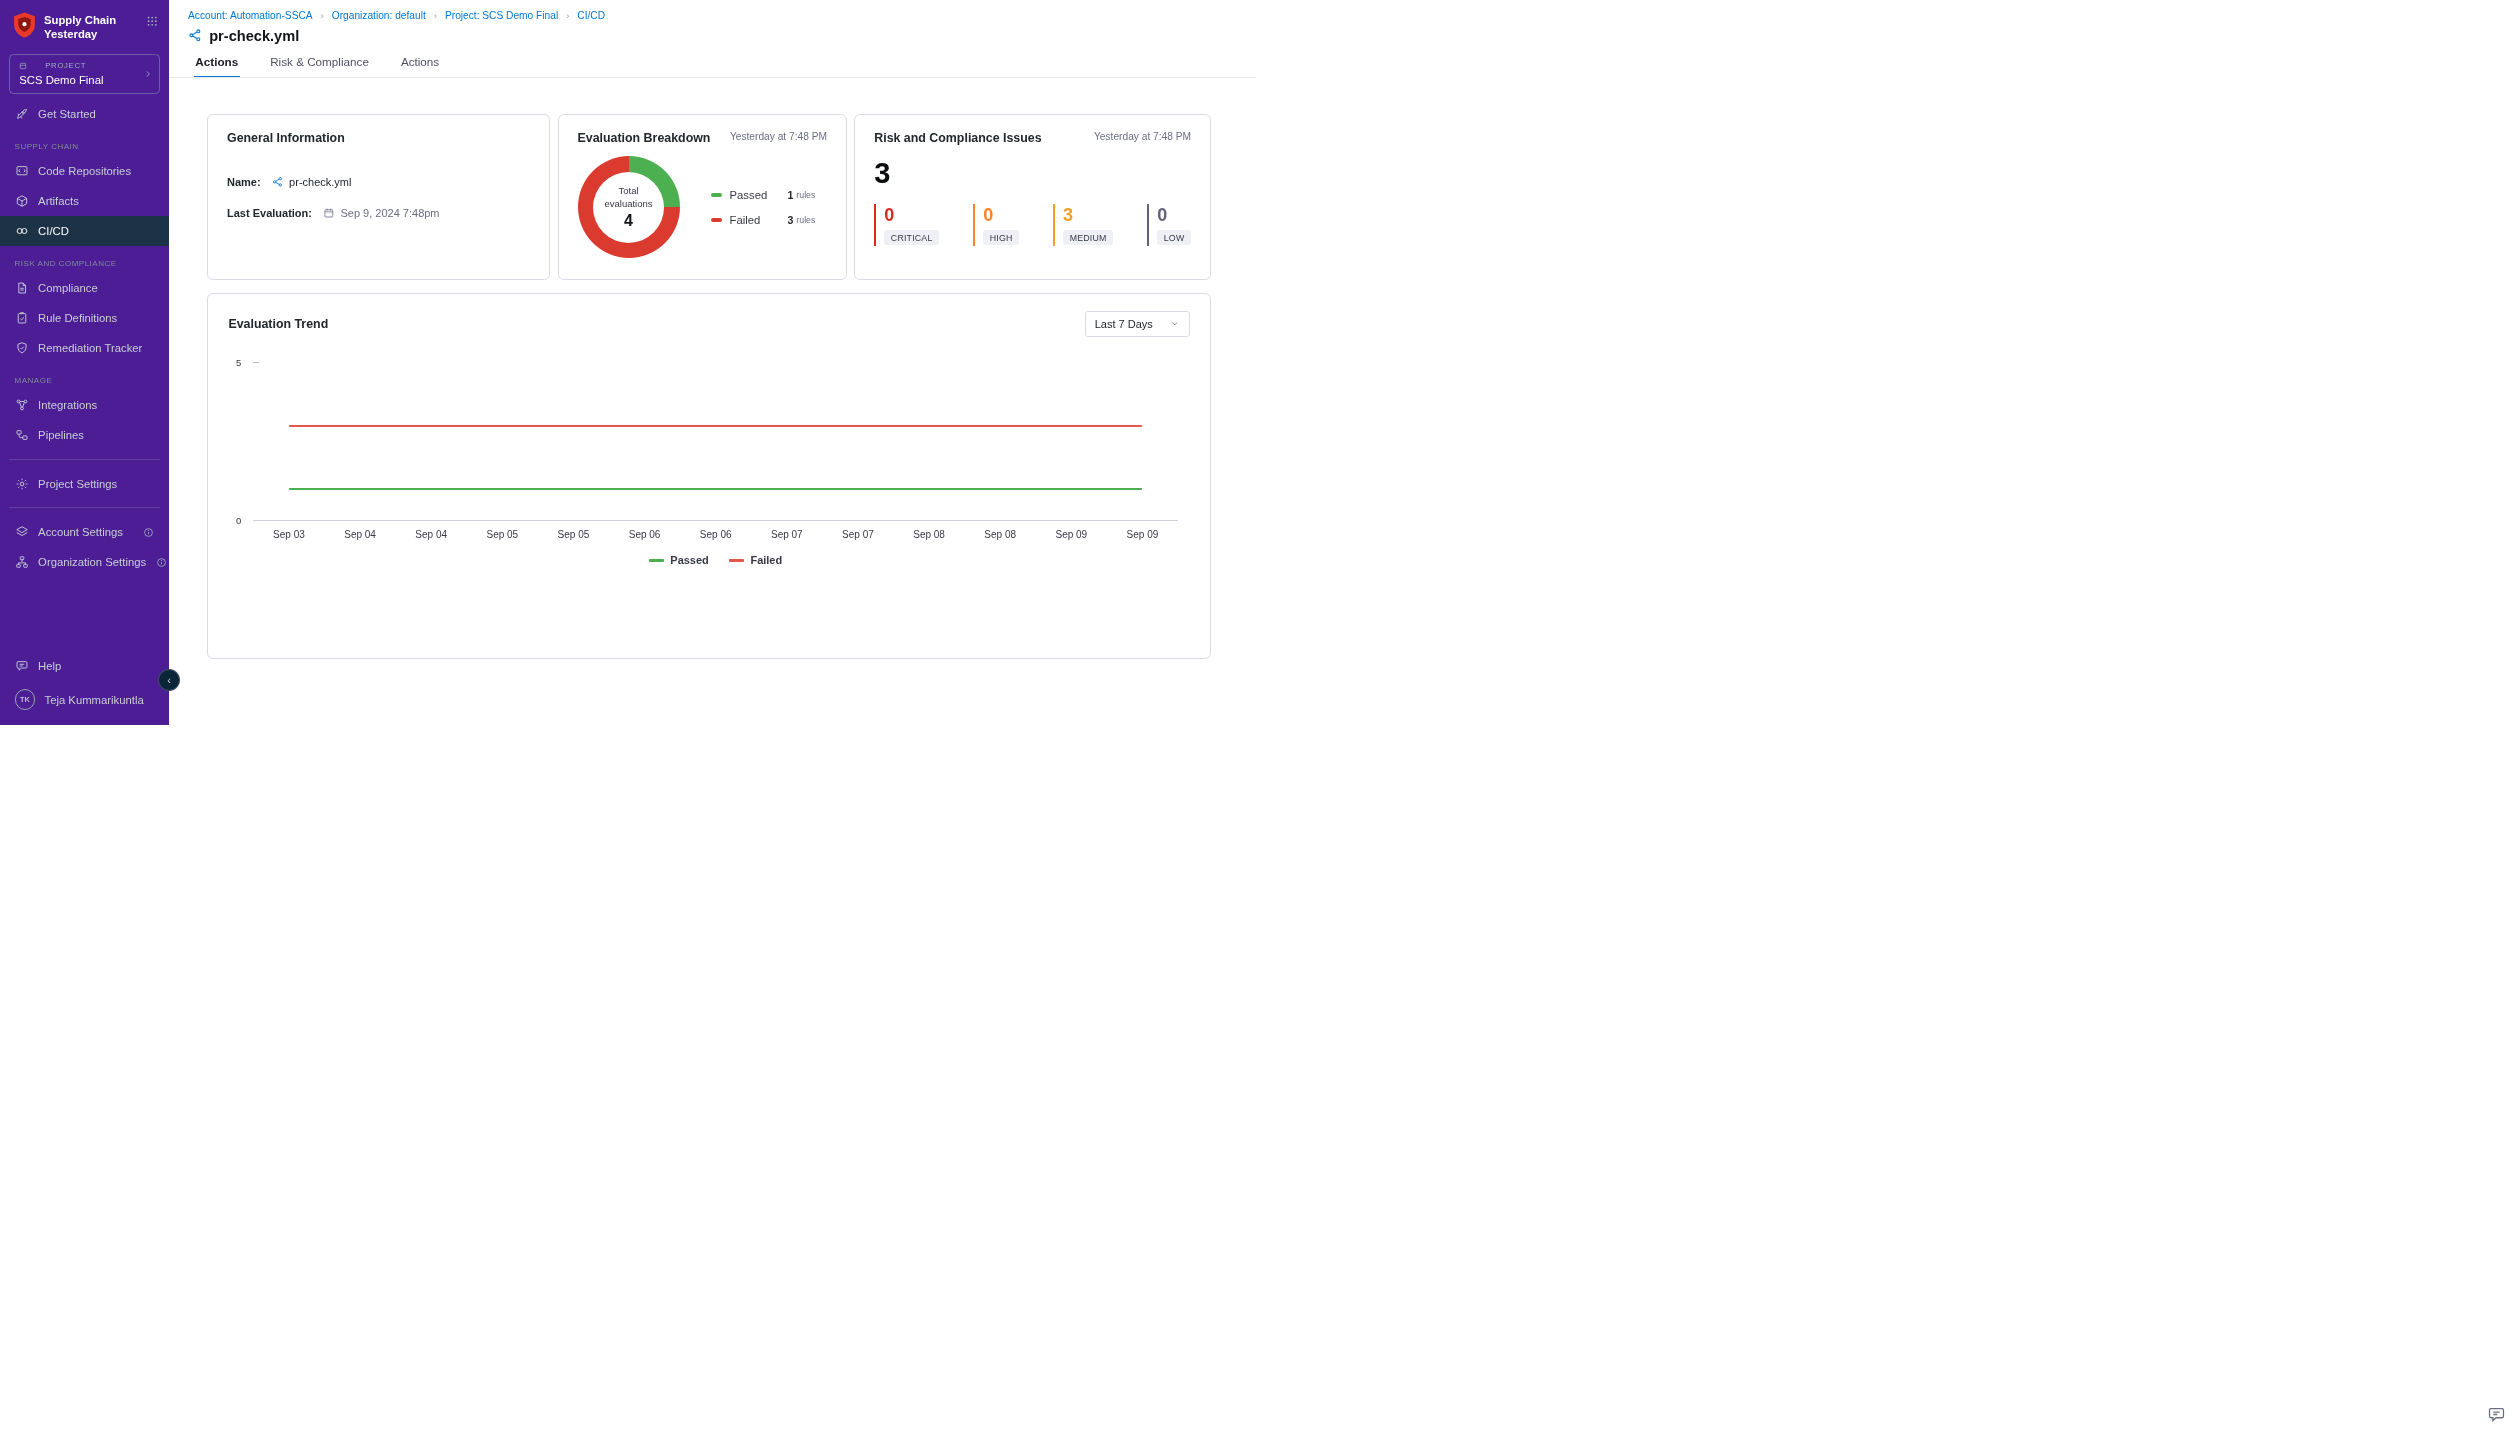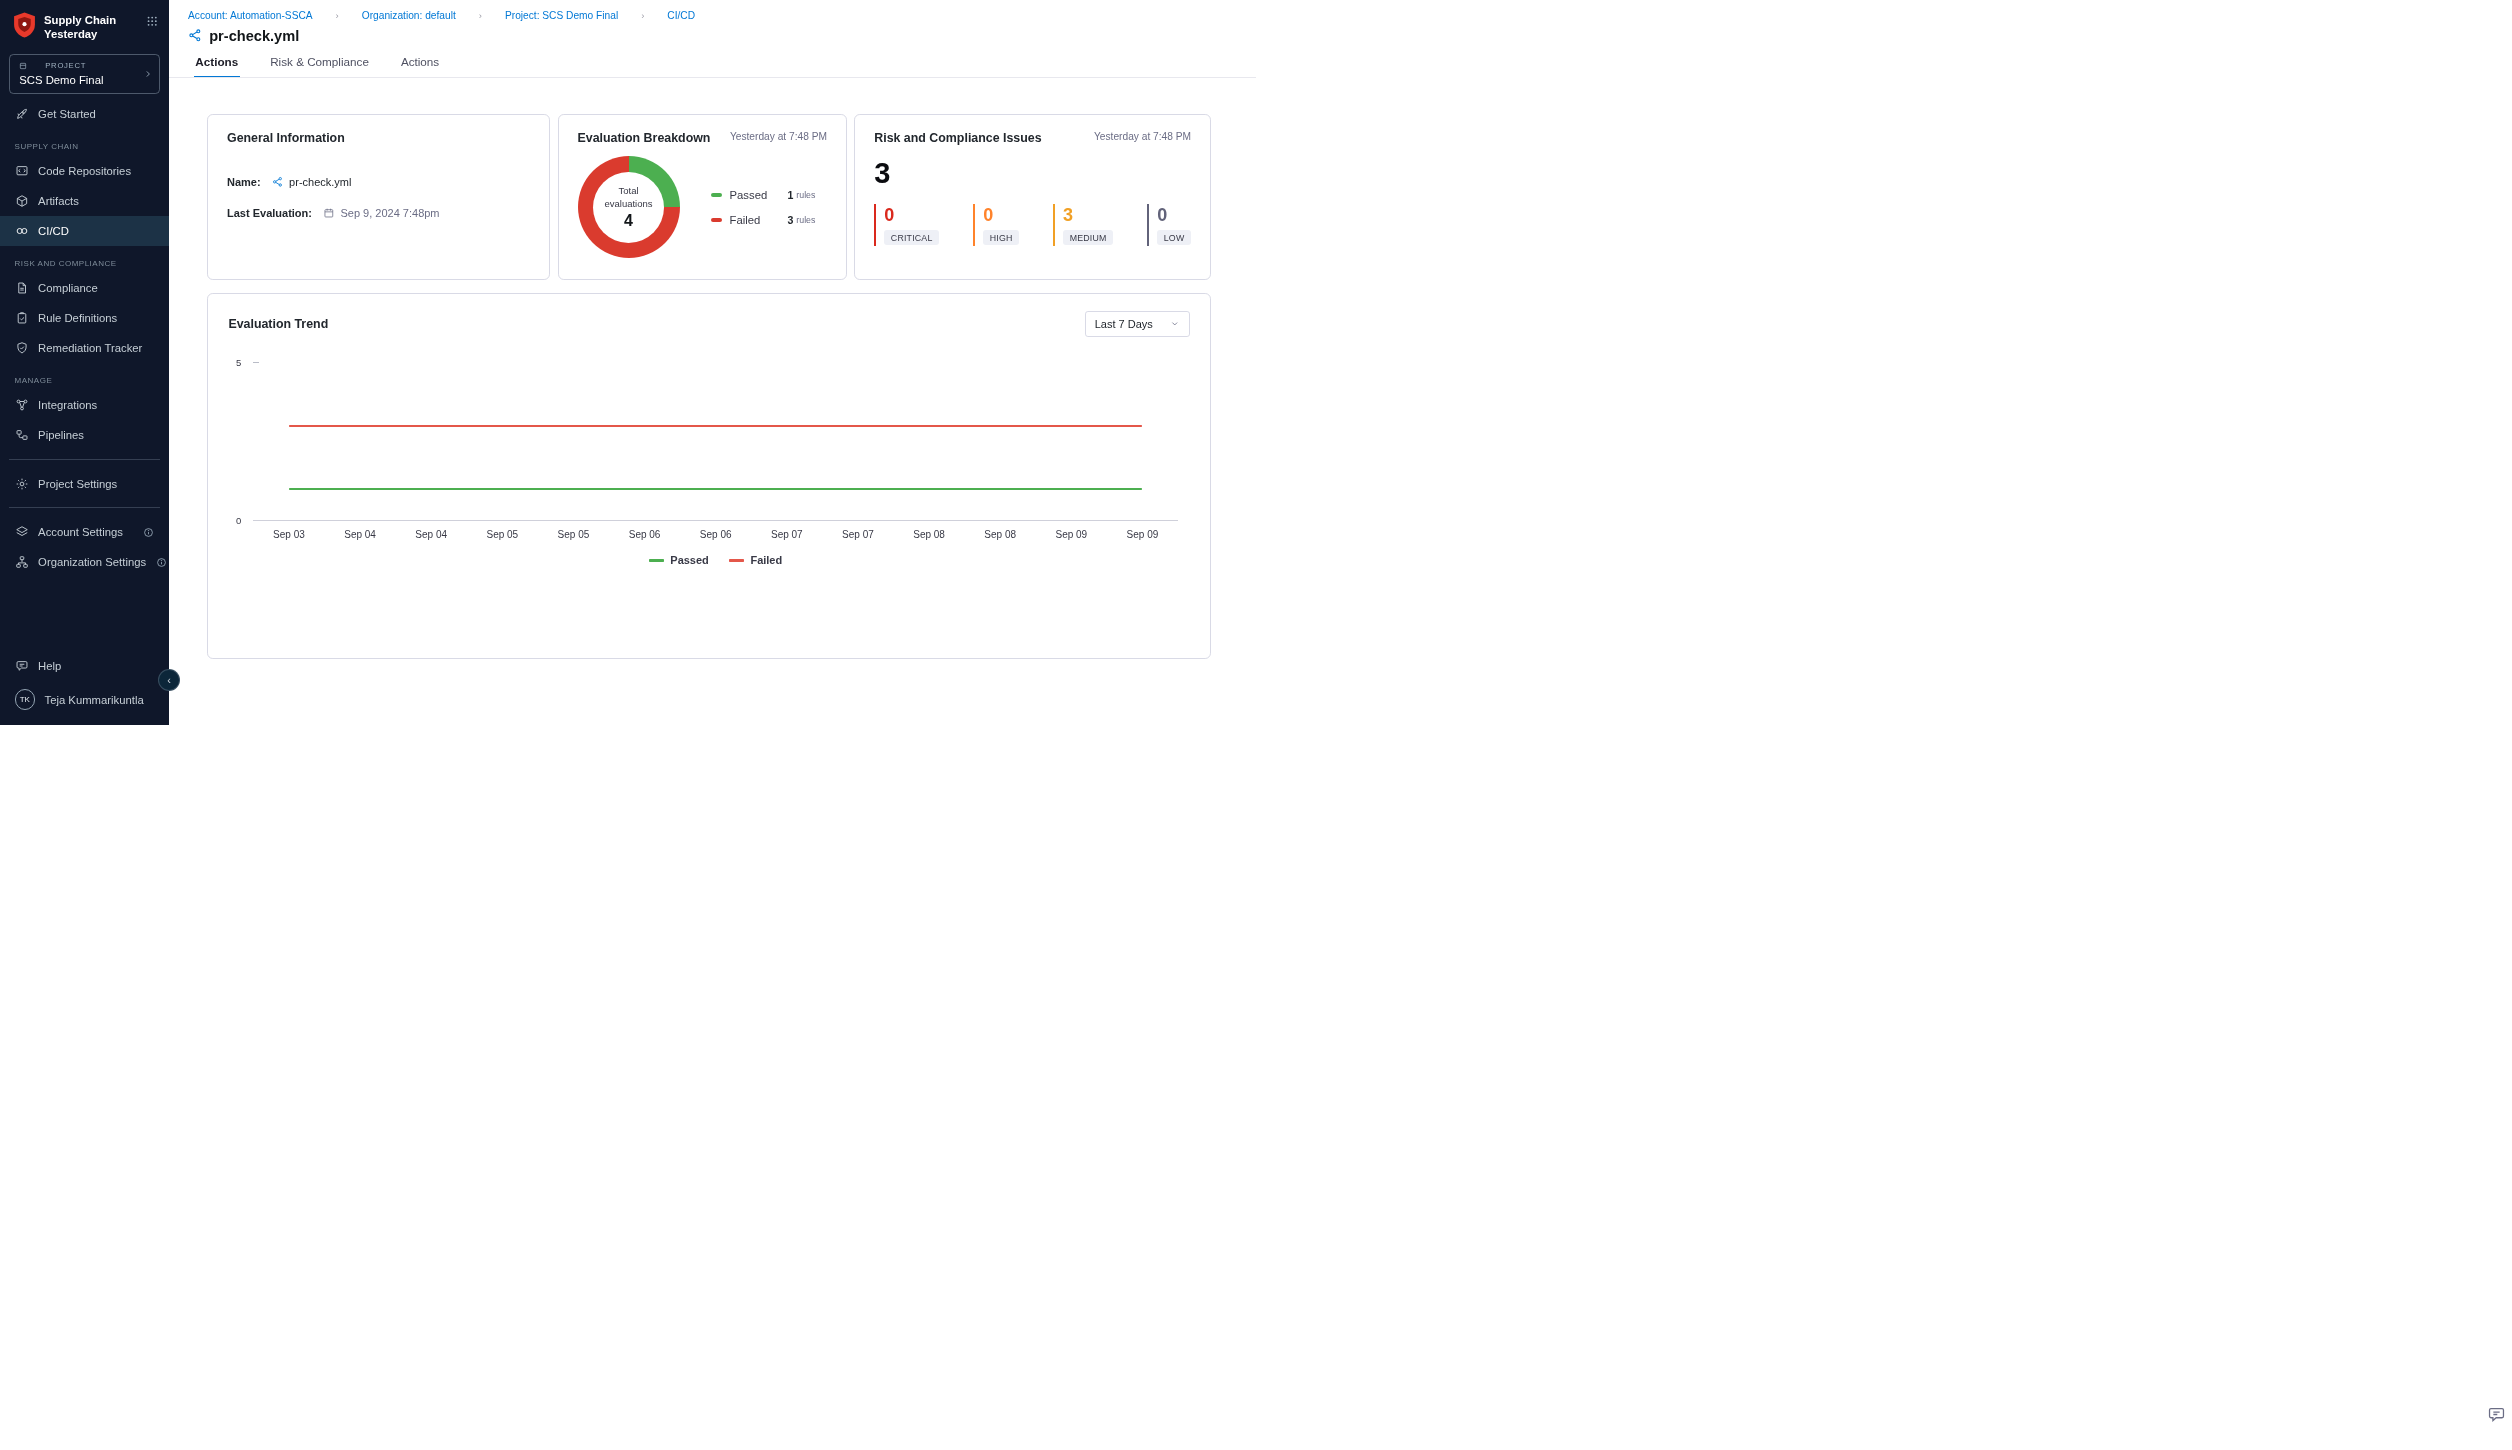--- a/index.html
+++ b/index.html
@@ -1,42 +1,42 @@
 <!DOCTYPE html>
 <html style="font-size:11.7px"><head>
 <meta charset="utf-8">
 <style>
   *{box-sizing:border-box;margin:0;padding:0}
   html,body{width:1256px;height:725px}
   body{font-family:"Liberation Sans",sans-serif;display:flex;background:#fff;color:#22272d;overflow:hidden}
   svg{display:block}
 
   
-  .sidebar{width:169px;background:#0f172a;color:#c6cfd6;display:flex;flex-direction:column;position:relative;flex-shrink:0;z-index:5}
+  .sidebar{width:169px;background:#4c1d95;color:#c6cfd6;display:flex;flex-direction:column;position:relative;flex-shrink:0;z-index:5}
   .brand{display:flex;align-items:flex-start;gap:7.3px;padding:11px 10.2px 7.3px 11.7px}
   .brand-title{color:#fff;font-size:11.3px;font-weight:700;line-height:1.25;flex:1;padding-top:1.5px}
   .grid-icon{margin-left:auto;color:#9fb0bf;cursor:pointer;padding-top:4.4px}
   .project-card{margin:5.8px 8.8px 4.4px;border:0.7px solid rgba(154,170,186,.45);border-radius:4.4px;padding:6.6px 20.4px 7.3px 9.5px;position:relative;cursor:pointer}
   .project-label{font-size:7.7px;letter-spacing:0.7px;color:#9fb0bf;display:flex;align-items:center;gap:18px}
   .project-name{color:#fff;font-size:11.3px;margin-top:3.6px;white-space:nowrap}
   .project-chevron{position:absolute;right:5.8px;top:50%;transform:translateY(-50%);color:#9fb0bf}
   .nav-item{display:flex;align-items:center;gap:9.5px;padding:8px 14.6px;font-size:11.3px;color:#c6cfd6;cursor:pointer;white-space:nowrap}
   .nav-item svg{flex-shrink:0}
   .nav-item.active{background:#1c3246;color:#fff}
   .section-label{padding:13px 14.6px 5.1px;font-size:8px;letter-spacing:0.5px;color:#7e8c99}
   .side-divider{border:none;border-top:0.7px solid rgba(154,170,186,.28);margin:8.8px 8.8px}
   .info-circle{margin-left:auto;color:#9fb0bf}
   .side-bottom{margin-top:auto;padding-bottom:7.3px}
   .avatar{width:20.4px;height:20.4px;border:1.1px solid #93a4b2;border-radius:50%;display:flex;align-items:center;justify-content:center;font-size:8px;color:#e6ecf1;flex-shrink:0}
   .collapse-handle{position:absolute;left:158px;top:669px;width:22px;height:22px;border-radius:50%;background:#0c2639;border:0.7px solid rgba(154,170,186,.3);display:flex;align-items:center;justify-content:center;color:#cfd6dd;cursor:pointer;font-size:11px;z-index:6}
 
   
   .main{flex:1;display:flex;flex-direction:column;min-width:0;background:#fff}
   .page-header{padding:10.2px 19px 0;border-bottom:0.7px solid #e8e8ee}
-  .breadcrumb{display:flex;align-items:center;gap:23px;font-size:10.2px}
+  .breadcrumb{display:flex;align-items:center;gap:8px;font-size:10.2px}
   .crumb{color:#0278d5;cursor:pointer}
   .crumb-sep{color:#9a9aa5;font-size:9.5px}
   .page-title-row{display:flex;align-items:center;gap:6.6px;margin-top:6.6px}
   .page-title{font-size:14.6px;font-weight:700;color:#121619}
   .tabs{display:flex;gap:29px;margin-top:11px;padding:0 5.8px}
   .tab{padding:0 1.5px 8px;font-size:11.7px;color:#4f5162;cursor:pointer;border-bottom:1.5px solid transparent}
   .tab.active{color:#1b1b25;font-weight:700;border-bottom-color:#0278d5}
   .content{flex:1;padding:36px 45px 29px 38px;overflow:auto}
 
   .cards-row{display:flex;gap:7.3px}

